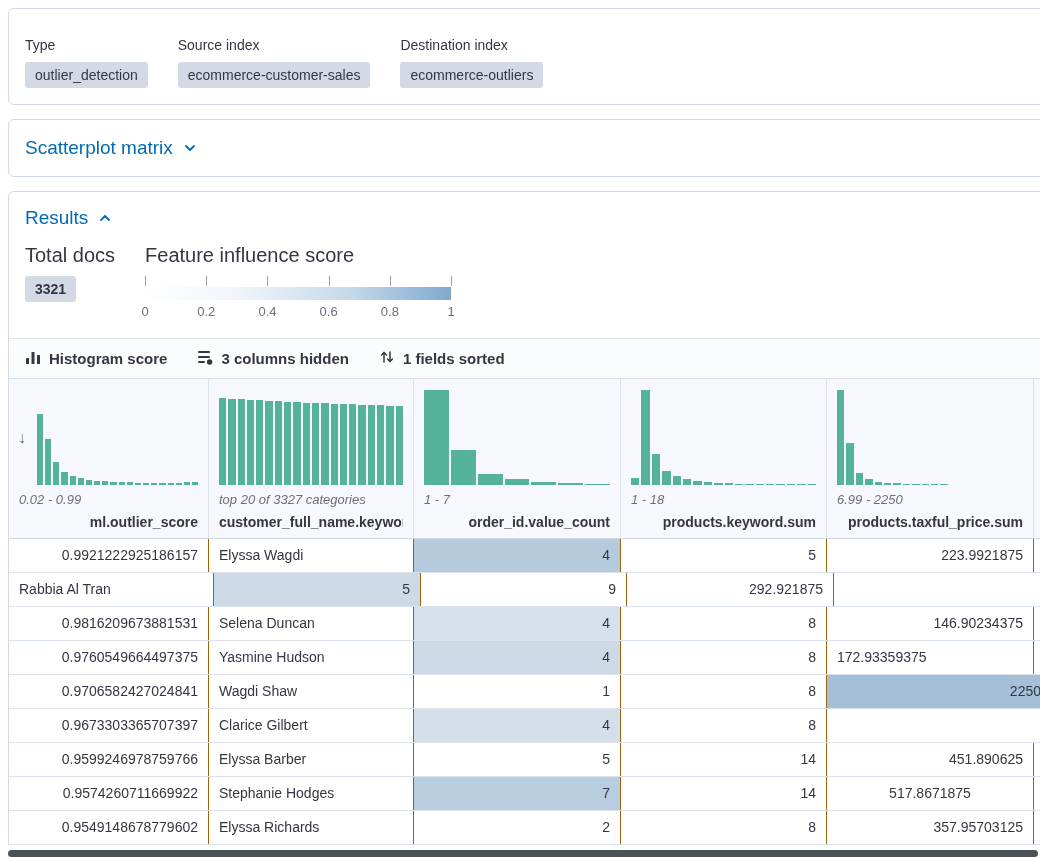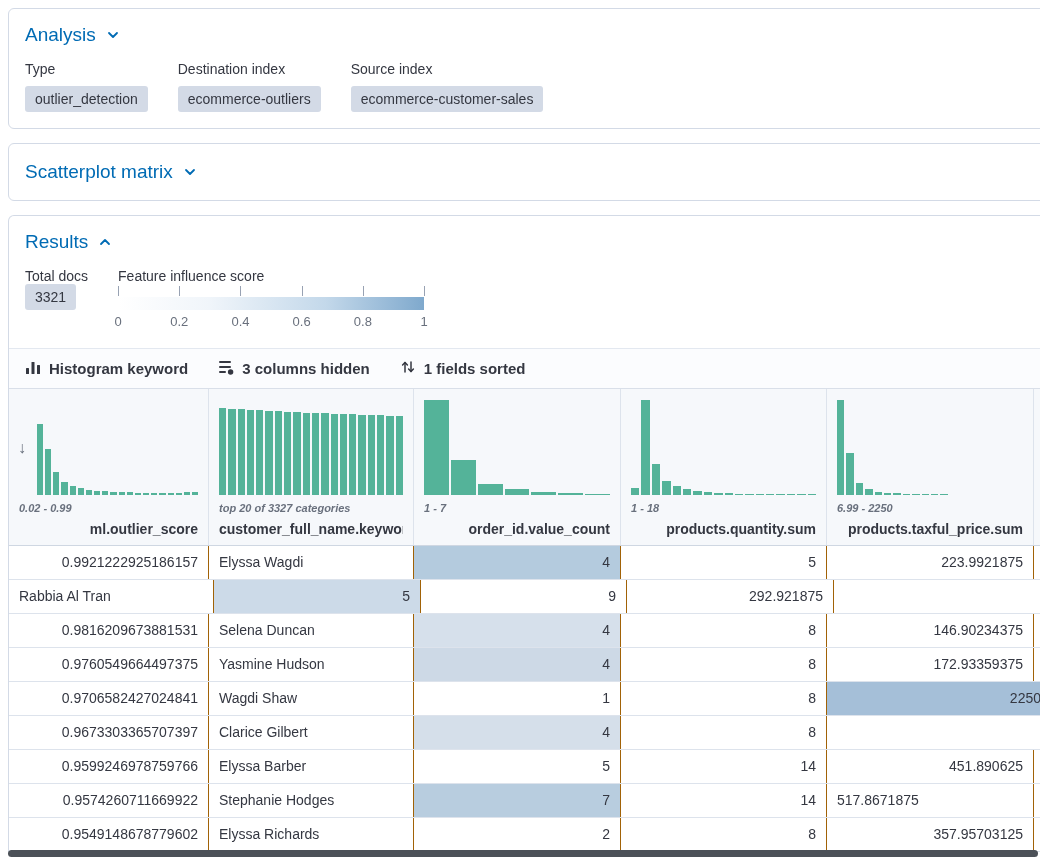--- a/index.html
+++ b/index.html
@@ -19,28 +19,28 @@
     color:#006bb4; font-size:19px; line-height:24px; cursor:pointer;
   }
   .chev { color:#006bb4; display:inline-flex; }
   .fields-row { display:flex; }
   .field-group { margin-right:30px; }
   .field-label { font-size:14px; color:#343741; margin:14px 0 9px; }
   .badge {
     display:inline-block; background:#d3dae6; color:#343741;
     border-radius:3px; padding:5px 10px; font-size:14px; line-height:16px;
   }
-  .badge.bold { font-weight:400; }
+  .badge.bold { font-weight:700; }
 
   
   #results-panel { padding:14px 0 0; border-bottom:none; border-bottom-left-radius:0; border-bottom-right-radius:0; }
   .results-head { padding:0 16px; }
   .stats-row { display:flex; margin-top:14px; }
   .stat-block { margin-right:30px; }
-  .stat-label { font-size:14px; }
+  .stat-label { font-size:20px; margin-bottom:9px; }
   .legend-wrap { width:306px; }
   .legend-ticks { position:relative; height:11px; margin-top:2px; }
   .tickline { position:absolute; top:0; width:1px; height:10px; background:#98a2b3; }
   .legend-bar {
     height:13px; width:100%;
     background:linear-gradient(to right,#ffffff 0%,#f0f5fa 30%,#c3d8ea 68%,#7fa9cd 100%);
   }
   .legend-labels { position:relative; height:18px; margin-top:4px; }
   .ticklabel {
     position:absolute; top:0; transform:translateX(-50%);
@@ -60,22 +60,22 @@
 
   
   .grid-head {
     display:flex; background:#f6f8fb; border-top:1px solid #d9dfe9;
     border-bottom:1px solid #cfd7e2;
   }
   .gcol { position:relative; padding:10px 10px 8px; border-right:1px solid #dde3ec; }
   .hist { height:96px; display:flex; align-items:flex-end; gap:2px; }
   .bar { flex:1 1 0; background:#54b399; min-width:1px; }
   .range {
-    font-style:italic; color:#69707d; font-size:11px; margin-top:7px;
-    white-space:nowrap; overflow:hidden;font-weight:bold;
+    font-style:italic; color:#69707d; font-size:13px; margin-top:7px;
+    white-space:nowrap; overflow:hidden;
   }
   .cname {
     font-weight:700; font-size:14px; margin-top:7px;
     white-space:nowrap; overflow:hidden;
   }
   .sortarrow { position:absolute; left:9px; top:50px; color:#69707d; font-size:16px; }
   .grow { display:flex; background:#fff; border-bottom:1px solid #dde3ec; }
   .gcell {
     height:33px; padding:8px 10px; font-size:14px; line-height:17px;
     border-right:1px solid #a16207; white-space:nowrap; overflow:hidden;
@@ -85,40 +85,32 @@
     position:absolute; left:8px; bottom:0; width:1030px; height:7px;
     background:#4c5158; border-radius:4px;
   }
 </style>
 </head>
 <body>
 
 <div style="padding-top:8px;">
 
   <section class="panel pad">
-    <div class="panel-title">
-      <span>Analysis</span>
-      <span class="chev">
-        <svg width="16" height="16" viewBox="0 0 16 16">
-            <polyline points="4,6 8,10 12,6" fill="none" stroke="currentColor" stroke-width="1.8" stroke-linecap="round" stroke-linejoin="round"></polyline>
-          </svg>
-      </span>
-    </div>
     <div class="fields-row">
       <div class="field-group">
         <div class="field-label">Type</div>
         <span class="badge">outlier_detection</span>
       </div>
       <div class="field-group">
+        <div class="field-label">Source index</div>
+        <span class="badge">ecommerce-customer-sales</span>
+      </div>
+      <div class="field-group">
         <div class="field-label">Destination index</div>
         <span class="badge">ecommerce-outliers</span>
-      </div>
-      <div class="field-group">
-        <div class="field-label">Source index</div>
-        <span class="badge">ecommerce-customer-sales</span>
       </div>
     </div>
   </section>
 
   <section class="panel" style="padding:16px;">
     <div class="panel-title">
       <span>Scatterplot matrix</span>
       <span class="chev">
         <svg width="16" height="16" viewBox="0 0 16 16">
             <polyline points="4,6 8,10 12,6" fill="none" stroke="currentColor" stroke-width="1.8" stroke-linecap="round" stroke-linejoin="round"></polyline>
@@ -167,21 +159,21 @@
 
     <div class="grid-toolbar">
       <div class="toolbar-item">
         <span>
           <svg width="16" height="16" viewBox="0 0 16 16" fill="currentColor">
               <rect x="1" y="9" width="3" height="6" rx="0.5"></rect>
               <rect x="6.5" y="3" width="3" height="12" rx="0.5"></rect>
               <rect x="12" y="6" width="3" height="9" rx="0.5"></rect>
             </svg>
         </span>
-        <span>Histogram keyword</span>
+        <span>Histogram score</span>
       </div>
       <div class="toolbar-item">
         <span>
           <svg width="16" height="16" viewBox="0 0 16 16" fill="currentColor">
               <rect x="1" y="2" width="12" height="2" rx="1"></rect>
               <rect x="1" y="7" width="12" height="2" rx="1"></rect>
               <rect x="1" y="12" width="7" height="2" rx="1"></rect>
               <circle cx="12.6" cy="13" r="2.7"></circle>
             </svg>
         </span>
@@ -282,21 +274,21 @@
             <div class="bar" style="height: 1px; background: rgb(84, 179, 153);"></div>
             <div class="bar" style="height: 1px; background: rgb(84, 179, 153);"></div>
             <div class="bar" style="height: 1px; background: rgb(84, 179, 153);"></div>
             <div class="bar" style="height: 1px; background: rgb(84, 179, 153);"></div>
             <div class="bar" style="height: 1px; background: rgb(84, 179, 153);"></div>
             <div class="bar" style="height: 1px; background: rgb(84, 179, 153);"></div>
             <div class="bar" style="height: 1px; background: rgb(84, 179, 153);"></div>
             <div class="bar" style="height: 1px; background: rgb(84, 179, 153);"></div>
           </div>
           <div class="range">1 - 18</div>
-          <div class="cname" style="text-align: right;">products.quantity.sum</div>
+          <div class="cname" style="text-align: right;">products.keyword.sum</div>
         </div>
         <div class="gcol" style="width: 207px;">
           <div class="hist">
             <div class="bar" style="height: 95px; background: rgb(84, 179, 153);"></div>
             <div class="bar" style="height: 42px; background: rgb(84, 179, 153);"></div>
             <div class="bar" style="height: 12px; background: rgb(84, 179, 153);"></div>
             <div class="bar" style="height: 6px; background: rgb(84, 179, 153);"></div>
             <div class="bar" style="height: 3px; background: rgb(84, 179, 153);"></div>
             <div class="bar" style="height: 2px; background: rgb(84, 179, 153);"></div>
             <div class="bar" style="height: 2px; background: rgb(84, 179, 153);"></div>
@@ -337,21 +329,21 @@
           <div class="gcell" style="width: 205px; text-align: left;">Selena Duncan</div>
           <div class="gcell" style="width: 207px; text-align: right; background: rgb(214, 224, 235);">4</div>
           <div class="gcell" style="width: 206px; text-align: right;">8</div>
           <div class="gcell" style="width: 207px; text-align: right;">146.90234375</div>
         </div>
         <div class="grow">
           <div class="gcell" style="width: 200px; text-align: right;">0.9760549664497375</div>
           <div class="gcell" style="width: 205px; text-align: left;">Yasmine Hudson</div>
           <div class="gcell" style="width: 207px; text-align: right; background: rgb(205, 217, 230);">4</div>
           <div class="gcell" style="width: 206px; text-align: right;">8</div>
-          <div class="gcell" style="width: 207px; text-align: right;">172.93359375</div>
+          <div class="gcell" style="width: 207px; text-align: left;">172.93359375</div>
         </div>
         <div class="grow">
           <div class="gcell" style="width: 200px; text-align: right;">0.9706582427024841</div>
           <div class="gcell" style="width: 205px; text-align: left;">Wagdi Shaw</div>
           <div class="gcell" style="width: 207px; text-align: right;">1</div>
           <div class="gcell" style="width: 206px; text-align: right;">8</div>
           <div class="gcell" style="width: 225px; text-align: right; background: rgb(165, 191, 216);">2250</div>
         </div>
         <div class="grow">
           <div class="gcell" style="width: 200px; text-align: right;">0.9673303365707397</div>
@@ -364,21 +356,21 @@
           <div class="gcell" style="width: 205px; text-align: left;">Elyssa Barber</div>
           <div class="gcell" style="width: 207px; text-align: right;">5</div>
           <div class="gcell" style="width: 206px; text-align: right;">14</div>
           <div class="gcell" style="width: 207px; text-align: right;">451.890625</div>
         </div>
         <div class="grow">
           <div class="gcell" style="width: 200px; text-align: right;">0.9574260711669922</div>
           <div class="gcell" style="width: 205px; text-align: left;">Stephanie Hodges</div>
           <div class="gcell" style="width: 207px; text-align: right; background: rgb(184, 205, 223);">7</div>
           <div class="gcell" style="width: 206px; text-align: right;">14</div>
-          <div class="gcell" style="width: 207px; text-align: left;">517.8671875</div>
+          <div class="gcell" style="width: 207px; text-align: center;">517.8671875</div>
         </div>
         <div class="grow">
           <div class="gcell" style="width: 200px; text-align: right;">0.9549148678779602</div>
           <div class="gcell" style="width: 205px; text-align: left;">Elyssa Richards</div>
           <div class="gcell" style="width: 207px; text-align: right;">2</div>
           <div class="gcell" style="width: 206px; text-align: right;">8</div>
           <div class="gcell" style="width: 207px; text-align: right;">357.95703125</div>
         </div>
       </div>
   </section>

